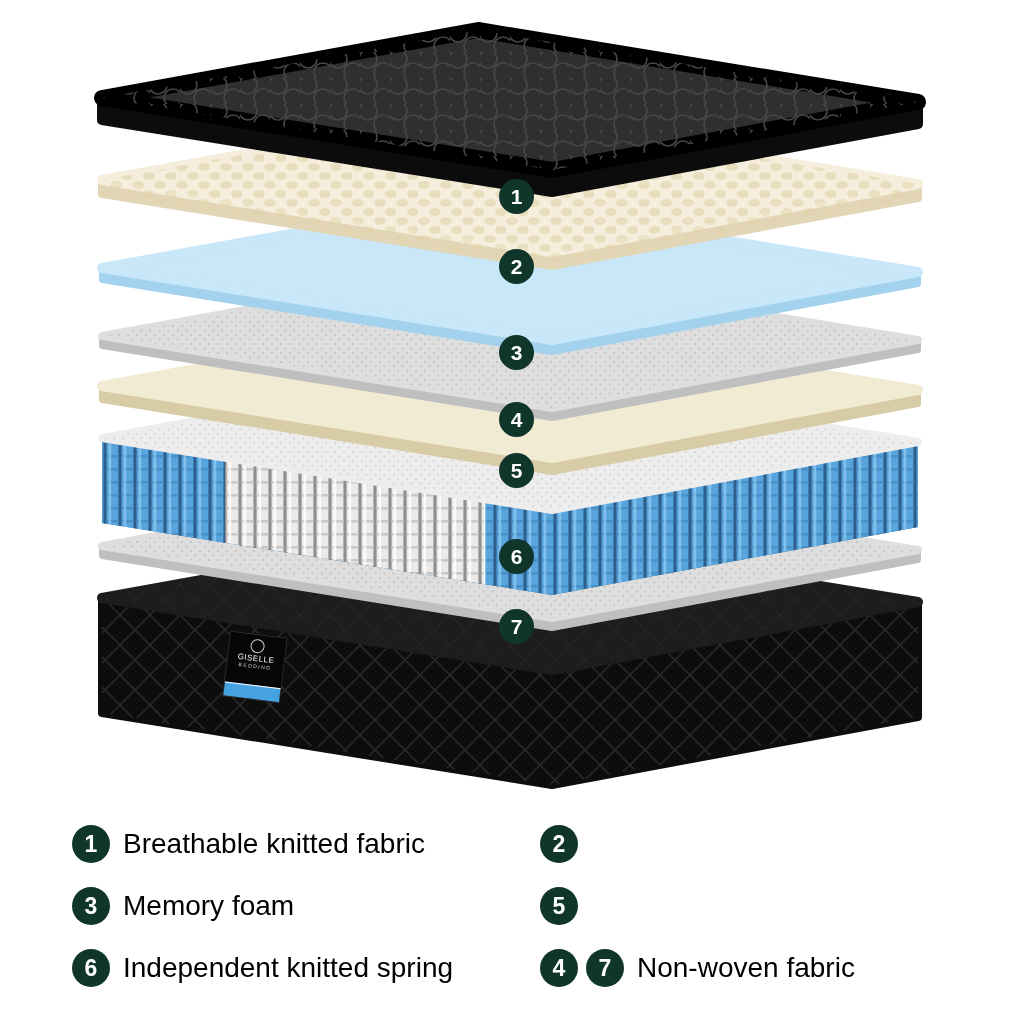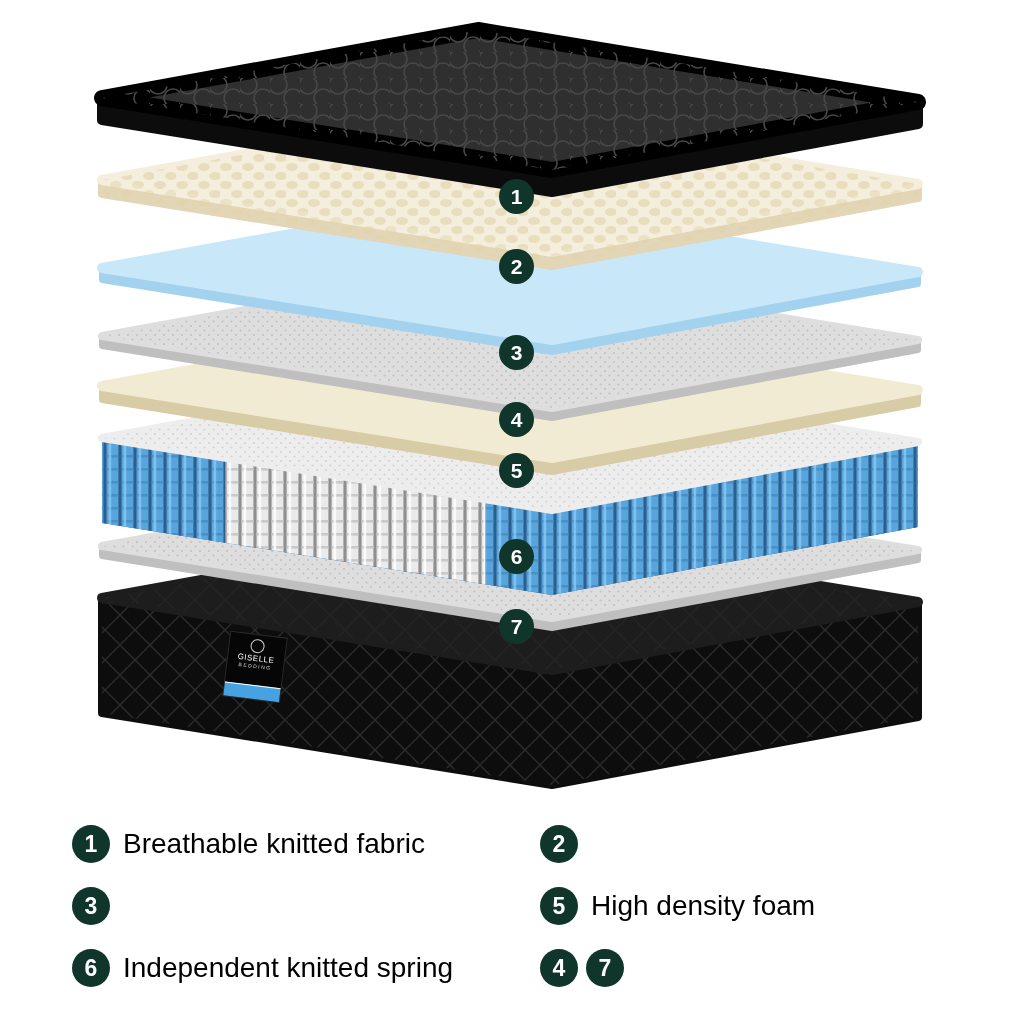--- a/index.html
+++ b/index.html
@@ -156,37 +156,38 @@
     <div class="legend-item">
       <div class="legend-badges">
         <span class="legend-badge">2</span>
       </div>
     </div>
 
     <div class="legend-item">
       <div class="legend-badges">
         <span class="legend-badge">3</span>
       </div>
+      <span class="legend-label">Memory foam</span>
     </div>
 
     <div class="legend-item">
       <div class="legend-badges">
         <span class="legend-badge">5</span>
       </div>
-      <span class="legend-label">High density foam</span>
     </div>
 
     <div class="legend-item">
       <div class="legend-badges">
         <span class="legend-badge">6</span>
       </div>
       <span class="legend-label">Independent knitted spring</span>
     </div>
 
     <div class="legend-item">
       <div class="legend-badges">
         <span class="legend-badge">4</span>
         <span class="legend-badge">7</span>
       </div>
+      <span class="legend-label">Non-woven fabric</span>
     </div>
 
   </div>
 </div>
 
 </body></html>

